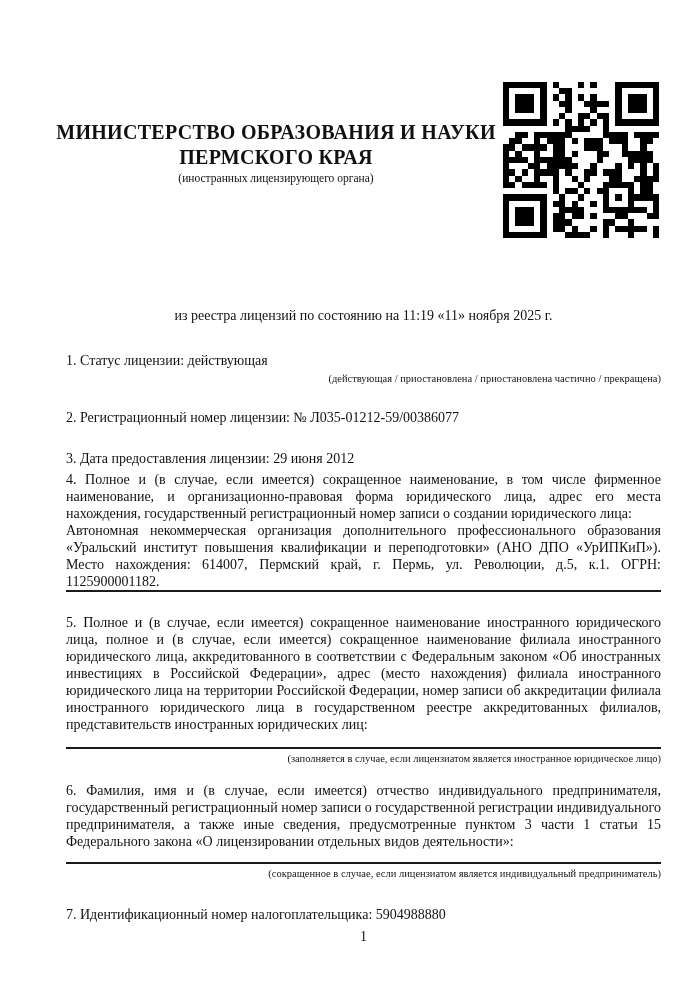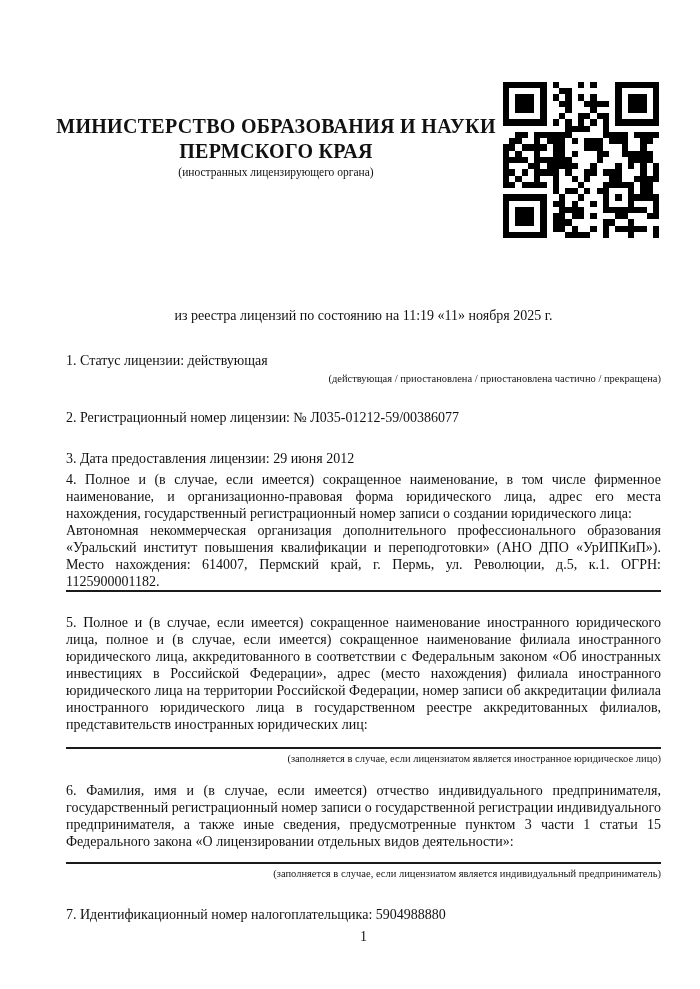--- a/index.html
+++ b/index.html
@@ -3,21 +3,21 @@
 <meta charset="utf-8">
 <style>
   html,body{margin:0;padding:0;background:#e8e8e8;}
   .page{
     width:700px;height:989px;margin:0 auto;position:relative;overflow:hidden;
     background:#ffffff;color:#111111;
     font-family:"Liberation Serif","DejaVu Serif",serif;
   }
   
   .header{position:relative;height:240px;}
-  .ministry{position:absolute;left:56px;top:114px;width:440px;text-align:center;}
+  .ministry{position:absolute;left:56px;top:120px;width:440px;text-align:center;}
   .ministry-name{font-weight:bold;font-size:20px;line-height:25px;letter-spacing:0.3px;white-space:nowrap;}
   .ministry-caption{font-size:11.5px;line-height:13px;margin-top:2px;}
   .qr{position:absolute;left:503px;top:82px;width:156px;height:156px;shape-rendering:crispEdges;}
   
   .doc-title{margin:66px 39px 0 66px;text-align:center;font-size:14px;line-height:20px;}
   
   .content{padding:0 39px 0 66px;}
   p{margin:0;}
   .line{font-size:14px;line-height:17px;margin-top:24px;}
   .para{font-size:14px;line-height:17px;text-align:justify;text-justify:inter-word;}
@@ -407,21 +407,21 @@
 
     <section class="item-5">
       <p class="para">5. Полное и (в случае, если имеется) сокращенное наименование иностранного юридического лица, полное и (в случае, если имеется) сокращенное наименование филиала иностранного юридического лица, аккредитованного в соответствии с Федеральным законом «Об иностранных инвестициях в Российской Федерации», адрес (место нахождения) филиала иностранного юридического лица на территории Российской Федерации, номер записи об аккредитации филиала иностранного юридического лица в государственном реестре аккредитованных филиалов, представительств иностранных юридических лиц:</p>
       <div class="rule"></div>
       <p class="small-caption">(заполняется в случае, если лицензиатом является иностранное юридическое лицо)</p>
     </section>
 
     <section class="item-6">
       <p class="para">6. Фамилия, имя и (в случае, если имеется) отчество индивидуального предпринимателя, государственный регистрационный номер записи о государственной регистрации индивидуального предпринимателя, а также иные сведения, предусмотренные пунктом 3 части 1 статьи 15 Федерального закона «О лицензировании отдельных видов деятельности»:</p>
       <div class="rule"></div>
-      <p class="small-caption">(заполняется в случае, если лицензиатом является индивидуальный предприниматель)</p>
+      <p class="small-caption">(сокращенное в случае, если лицензиатом является индивидуальный предприниматель)</p>
     </section>
 
     <section class="item-7">
       <p class="line">7. Идентификационный номер налогоплательщика: 5904988880</p>
     </section>
 
   </div>
 
   <div class="page-number">1</div>
 

